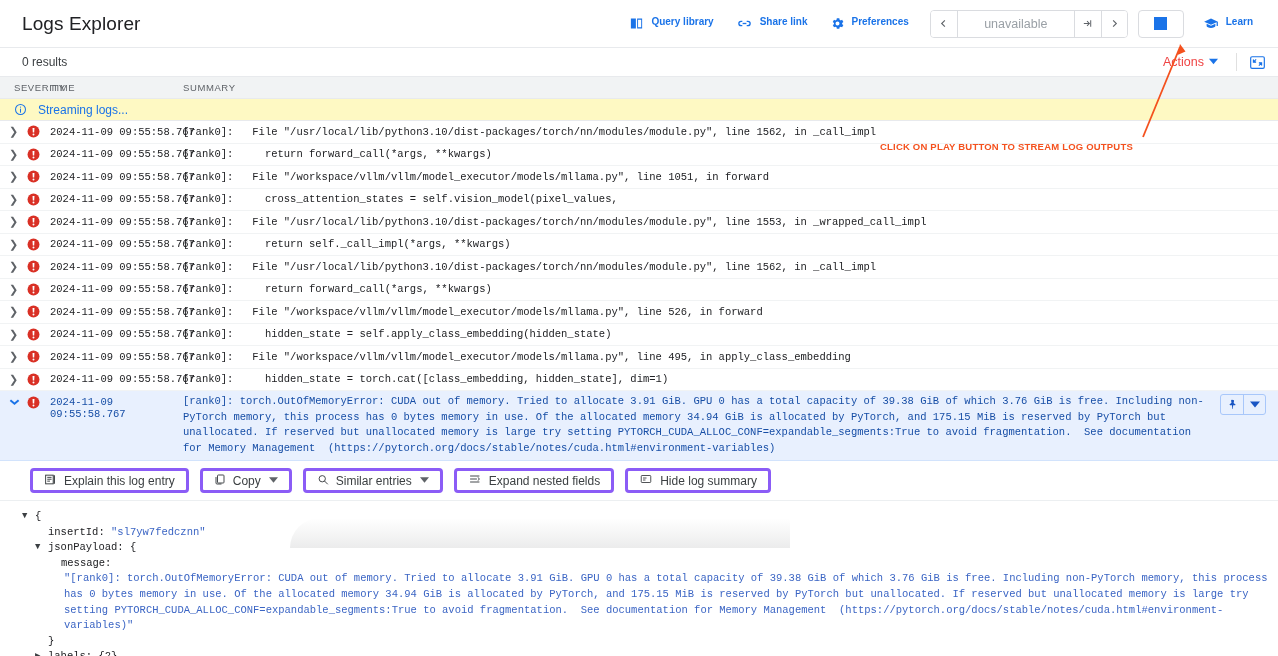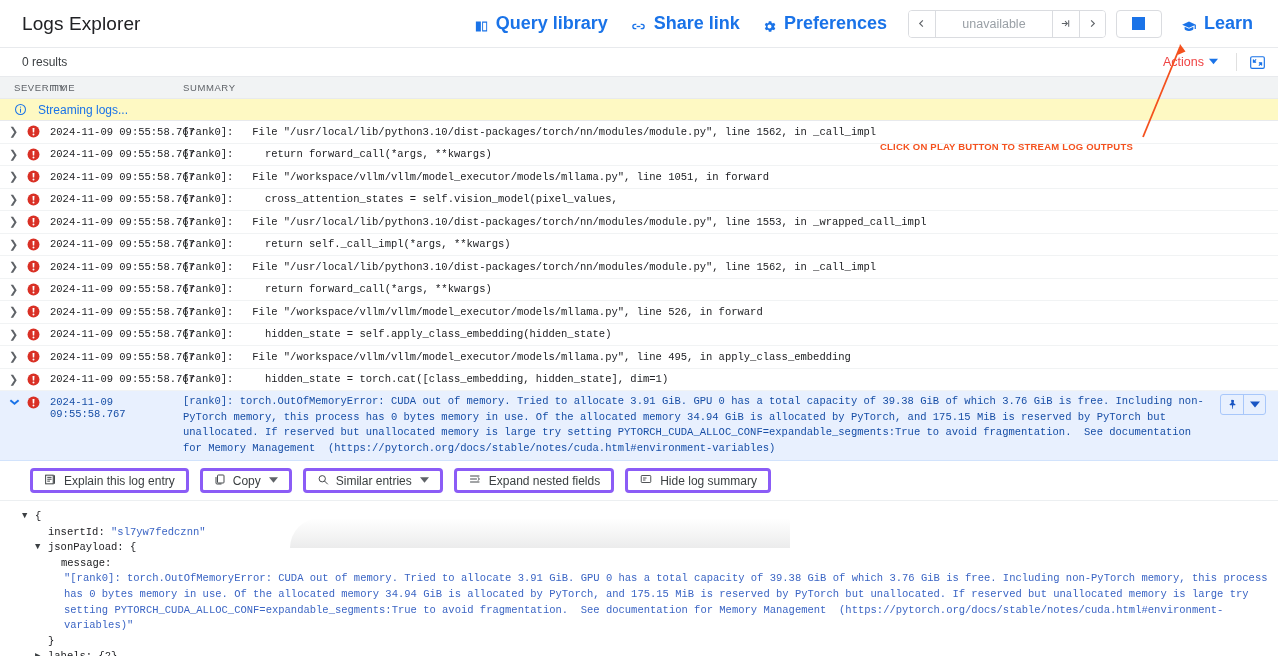--- a/index.html
+++ b/index.html
@@ -18,22 +18,22 @@
     height: 48px;
     display: flex; align-items: center;
     padding: 0 14px 0 22px;
     border-bottom: 1px solid #e8eaed;
     background: #fff;
   }
   .app-title { font-size: 19px; color: #202124; letter-spacing: .1px; }
   .header-spacer { flex: 1; }
   .hdr-actions { display: flex; align-items: center; gap: 0; }
   .hdr-btn {
-    display: flex; align-items: flex-end; gap: 7px;
-    color: #1a73e8; font-size: 18px; font-weight: bold;
+    display: flex; align-items: flex-start; gap: 7px;
+    color: #1a73e8; font-size: 10px; font-weight: bold;
     padding: 6px 11px; border-radius: 4px; cursor: pointer;
     white-space: nowrap;
   }
   .hdr-btn svg { display: block; }
 
   
   .navgroup {
     display: flex; align-items: stretch;
     border: 1px solid #dadce0; border-radius: 4px;
     height: 28px; margin-left: 10px; overflow: hidden;

